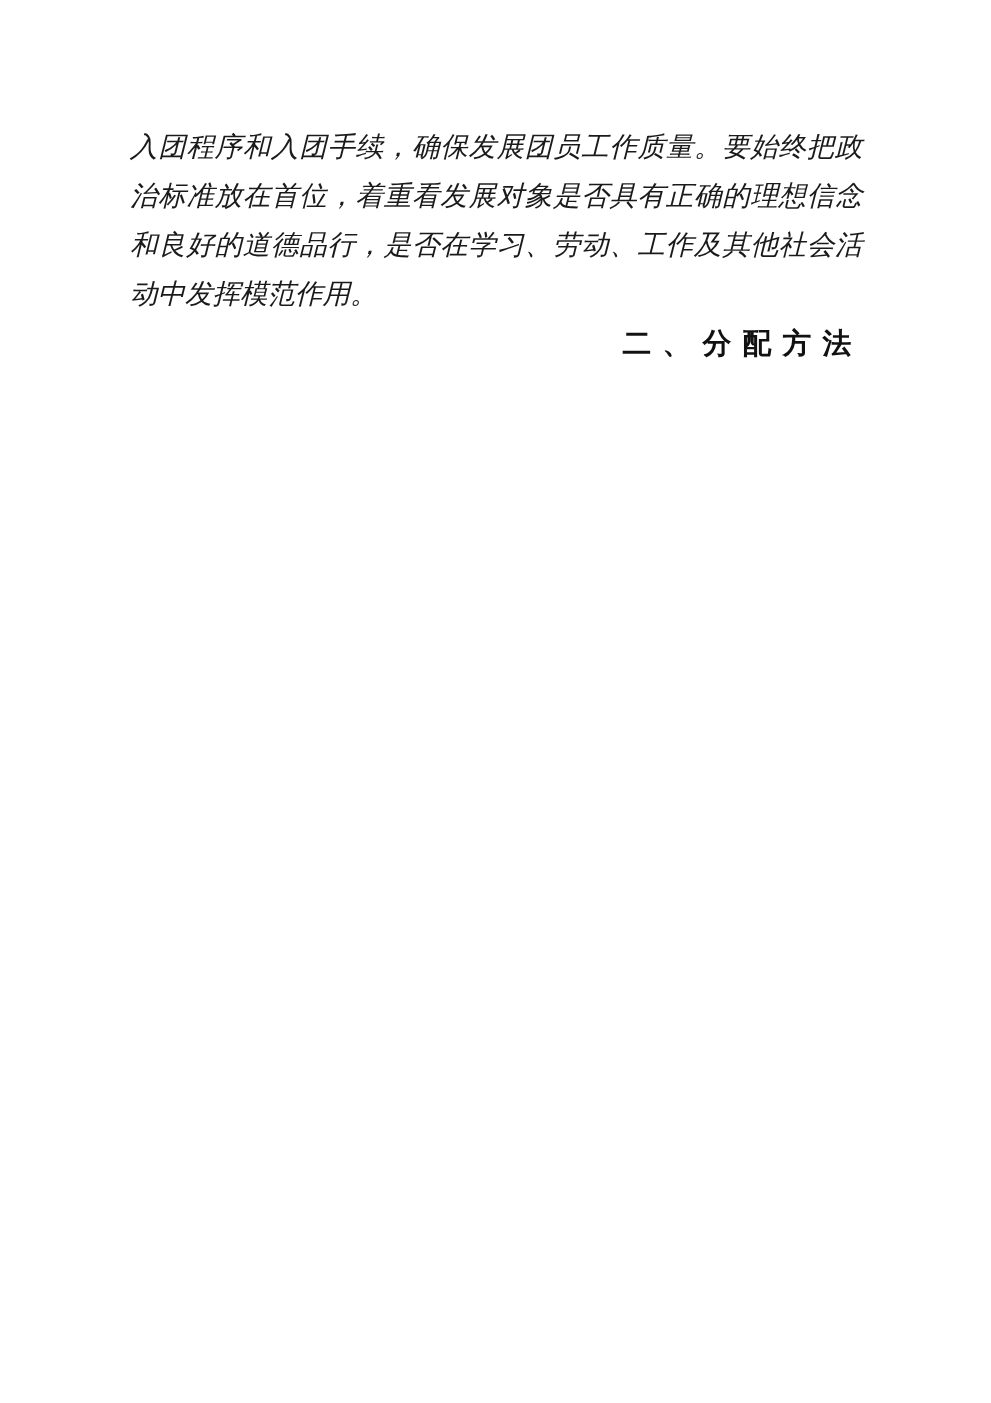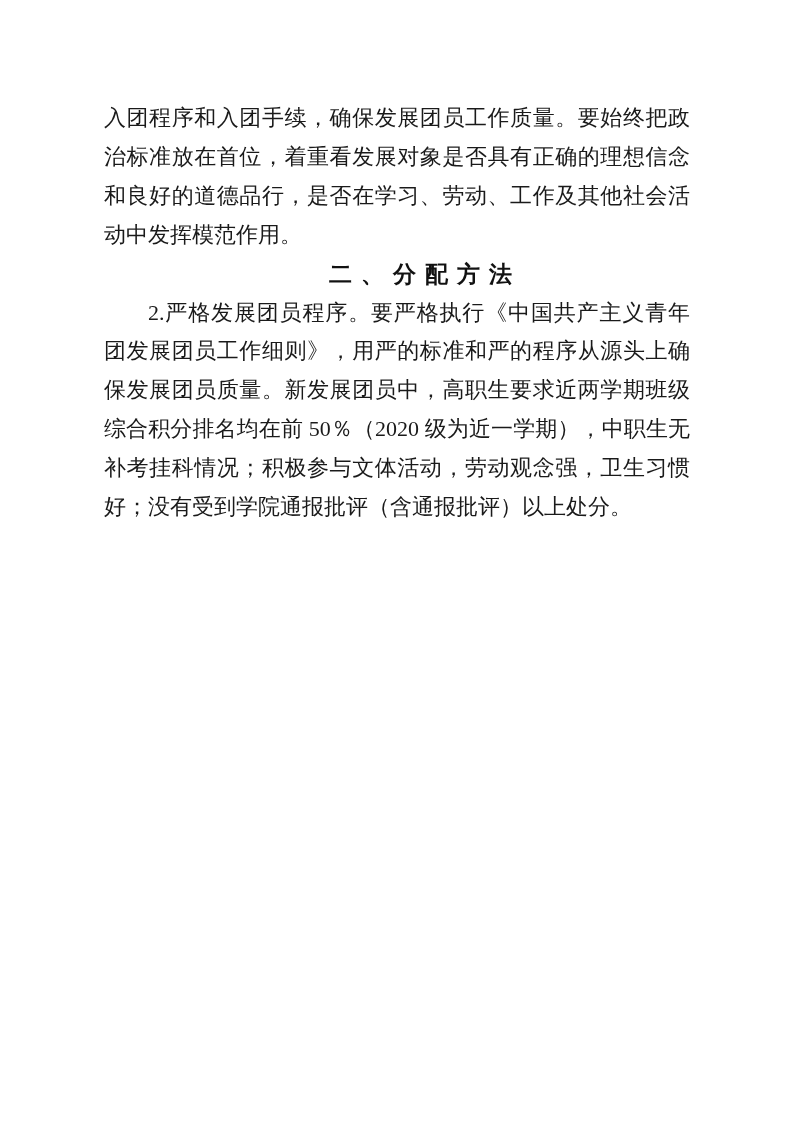--- a/index.html
+++ b/index.html
@@ -25,35 +25,35 @@
     line-height: 38.9px;
     text-align: justify;
     text-justify: inter-character;
   }
   .para {
     margin: 0;
     text-indent: 2em;
   }
   .para.no-indent {
     text-indent: 0;
+    font-style: italic;
   }
   .heading {
     margin: 0;
     font-family: "Liberation Sans", "DejaVu Sans", sans-serif;
     font-weight: 700;
     font-size: 23px;
     line-height: 38.9px;
     letter-spacing: 9px;
     text-indent: 56px;
-    text-align: center;
+    text-align: right;
     color: #111111;
   }
 </style>
 </head>
 <body>
 
 <div class="page">
   <div class="text-block">
     <p class="para no-indent">入团程序和入团手续，确保发展团员工作质量。要始终把政治标准放在首位，着重看发展对象是否具有正确的理想信念和良好的道德品行，是否在学习、劳动、工作及其他社会活动中发挥模范作用。</p>
     <h2 class="heading">二、分配方法</h2>
-    <p class="para">2.严格发展团员程序。要严格执行《中国共产主义青年团发展团员工作细则》，用严的标准和严的程序从源头上确保发展团员质量。新发展团员中，高职生要求近两学期班级综合积分排名均在前 50％（2020 级为近一学期），中职生无补考挂科情况；积极参与文体活动，劳动观念强，卫生习惯好；没有受到学院通报批评（含通报批评）以上处分。</p>
   </div>
 </div>
 
 </body></html>

